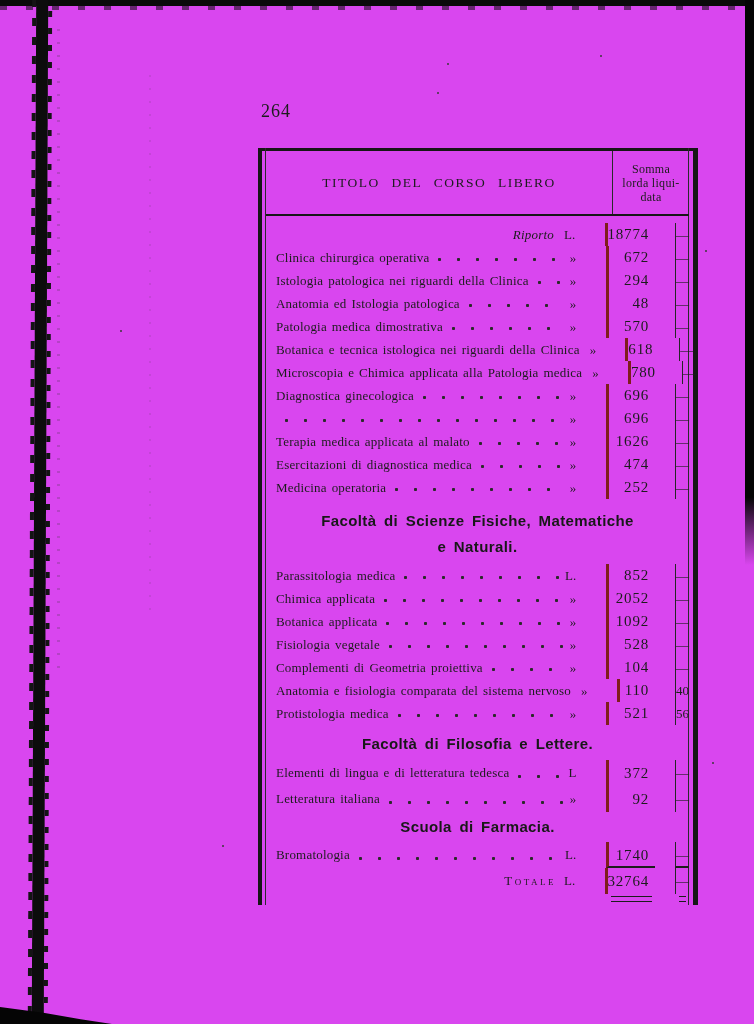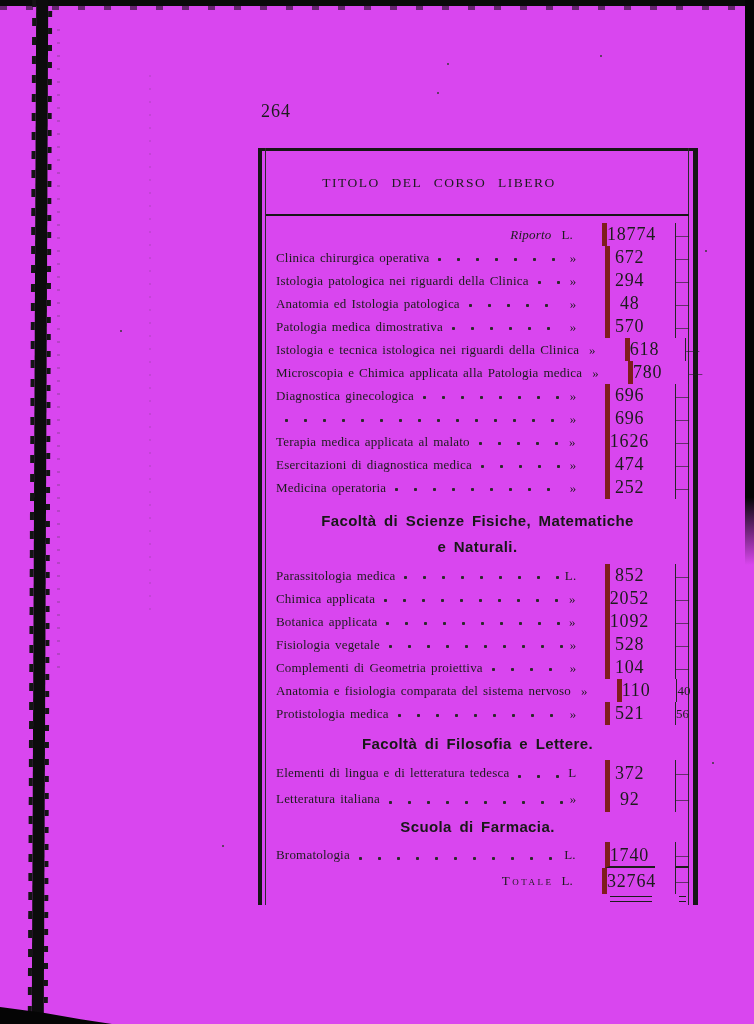--- a/index.html
+++ b/index.html
@@ -46,22 +46,22 @@
   .row{display:flex;align-items:stretch;gap:20px;}
   .sec-a{padding-top:7px;}
   .sec-a .row,.sec-b .row{height:23px;line-height:23px;}
   .sec-c .row,.sec-d .row{height:26px;line-height:26px;}
   .cell-title{width:346px;display:flex;padding:0 9px 0 10px;box-sizing:border-box;
         font-size:13px;letter-spacing:.2px;word-spacing:1.5px;}
   .label{white-space:nowrap;overflow:hidden;}
   .dots{flex:1;margin:0 4px;background-image:radial-gradient(circle at 2.5px 2.5px,#2a2a2a 1.3px,rgba(0,0,0,0) 1.9px);
         background-size:19px 5px;background-repeat:repeat-x;background-position:4px calc(100% - 7px);}
   .cur{margin-left:2px;}
-  .cell-lire{width:53px;border-left:5px solid #7f1d1d;text-align:center;padding-right:6px;
-        box-sizing:border-box;font-size:18px;letter-spacing:.8px;position:relative;}
+  .cell-lire{width:53px;border-left:3px solid #7f1d1d;text-align:right;padding-right:6px;
+        box-sizing:border-box;font-size:15px;letter-spacing:.8px;position:relative;}
   .cell-cents{flex:1;border-left:1px solid #262626;text-align:center;font-size:13px;position:relative;}
 
   .riporto .cell-title{justify-content:flex-end;}
   .riporto .label{font-style:italic;}
   .riporto .cur{margin-left:10px;}
 
   .ruled .cell-lire,.ruled .cell-cents{border-bottom:2px solid #1c1c1c;}
 
   .total{height:24px;line-height:24px;}
   .total .cell-title{justify-content:flex-end;}
@@ -102,20 +102,25 @@
   <div class="table">
     <div class="bline b-top"></div>
     <div class="bline b-left-outer"></div>
     <div class="bline b-left-inner"></div>
     <div class="bline b-right-inner"></div>
     <div class="bline b-right-outer"></div>
 
     <div class="content">
       <div class="thead">
         <div class="th-title">TITOLO DEL CORSO LIBERO</div>
+        <div class="th-sum">
+          <div>Somma</div>
+          <div>lorda liqui-</div>
+          <div>data</div>
+        </div>
       </div>
       <div id="table-body">
           <div class="section sec-a">
             <div class="row riporto">
               <div class="cell-title">
                 <span class="label">Riporto</span>
                 <span class="cur">L.</span>
               </div>
               <div class="cell-lire">18774</div>
               <div class="cell-cents">—</div>
@@ -151,21 +156,21 @@
               <div class="cell-title">
                 <span class="label">Patologia medica dimostrativa</span>
                 <span class="dots"></span>
                 <span class="cur">»</span>
               </div>
               <div class="cell-lire">570</div>
               <div class="cell-cents">—</div>
             </div>
             <div class="row">
               <div class="cell-title">
-                <span class="label">Istologia e tecnica istologica nei riguardi della Clinica</span>
+                <span class="label">Botanica e tecnica istologica nei riguardi della Clinica</span>
                 <span class="dots"></span>
                 <span class="cur">»</span>
               </div>
               <div class="cell-lire">618</div>
               <div class="cell-cents">—</div>
             </div>
             <div class="row">
               <div class="cell-title">
                 <span class="label">Microscopia e Chimica applicata alla Patologia medica</span>
                 <span class="dots"></span>

